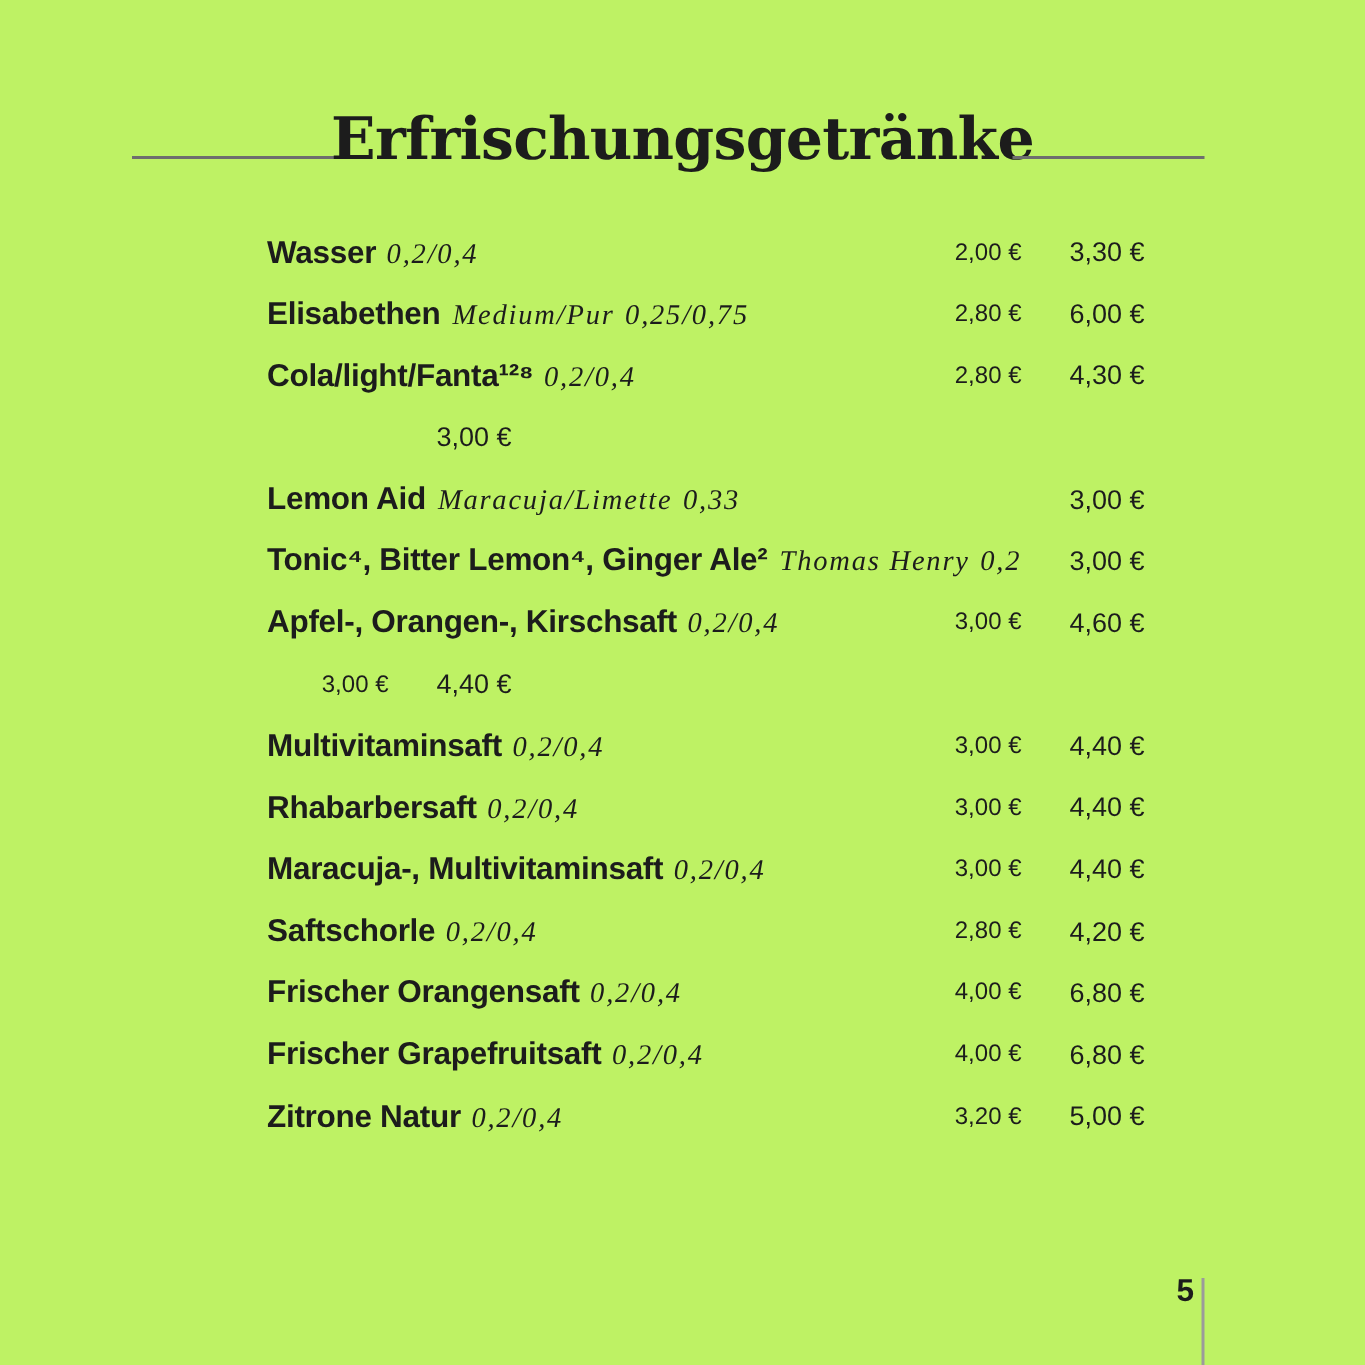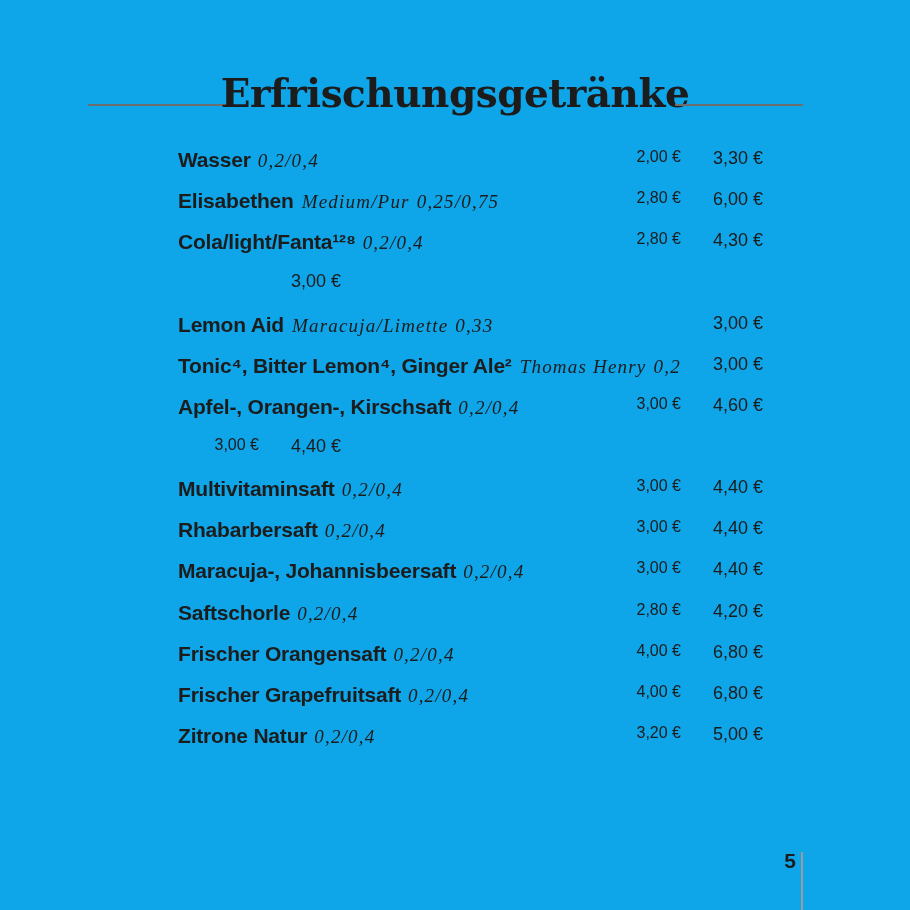--- a/index.html
+++ b/index.html
@@ -1,31 +1,31 @@
 <!DOCTYPE html>
 <html><head>
 <meta charset="utf-8">
 <style>
   html,body {margin:0; padding:0; background:#ffffff;}
   .page {
-    position:relative; width:910px; height:910px; background:#0ea5e9;
+    position:relative; width:910px; height:910px; background:#bef264;
     font-family:"Liberation Sans","DejaVu Sans",sans-serif; color:#1c1c1c; overflow:hidden;
   }
   .title {
     position:absolute; top:70px; left:0; right:0; margin:0;
     text-align:center;
     font-family:"DejaVu Serif","Liberation Serif",serif;
     font-weight:700; font-size:39px; letter-spacing:-0.5px;
   }
   .rule {position:absolute; top:104px; height:2px; background:#6e6e6e;}
   .rule-left {left:88px; width:147px;}
   .rule-right {left:675px; width:128px;}
 
   .menu {position:absolute; top:148px; left:178px; width:585px;}
-  .row {display:flex; align-items:flex-start; height:41.15px; white-space:nowrap;}
+  .row {display:flex; align-items:center; height:41.15px; white-space:nowrap;}
   .name-cell {flex:1; overflow:visible;}
   .nm {font-weight:700; font-size:21px; letter-spacing:-0.2px;}
   .ds, .sz {
     font-family:"Liberation Serif","DejaVu Serif",serif;
     font-size:19px; letter-spacing:1.2px;font-style:italic;
   }
   .ds {margin-left:8px;}
   .ds:empty {margin-left:0; letter-spacing:0;}
   .sz {margin-left:7px; font-style:italic;}
   .p1 {width:81px; text-align:right; font-size:16px;}
@@ -100,21 +100,21 @@
       <div class="p2">4,40 €</div>
     </div>
 
     <div class="row">
       <div class="name-cell"><span class="nm">Rhabarbersaft</span><span class="ds"></span><span class="sz">0,2/0,4</span></div>
       <div class="p1">3,00 €</div>
       <div class="p2">4,40 €</div>
     </div>
 
     <div class="row">
-      <div class="name-cell"><span class="nm">Maracuja-, Johannisbeersaft</span><span class="ds"></span><span class="sz">0,2/0,4</span></div>
+      <div class="name-cell"><span class="nm">Maracuja-, Multivitaminsaft</span><span class="ds"></span><span class="sz">0,2/0,4</span></div>
       <div class="p1">3,00 €</div>
       <div class="p2">4,40 €</div>
     </div>
 
     <div class="row">
       <div class="name-cell"><span class="nm">Saftschorle</span><span class="ds"></span><span class="sz">0,2/0,4</span></div>
       <div class="p1">2,80 €</div>
       <div class="p2">4,20 €</div>
     </div>
 

